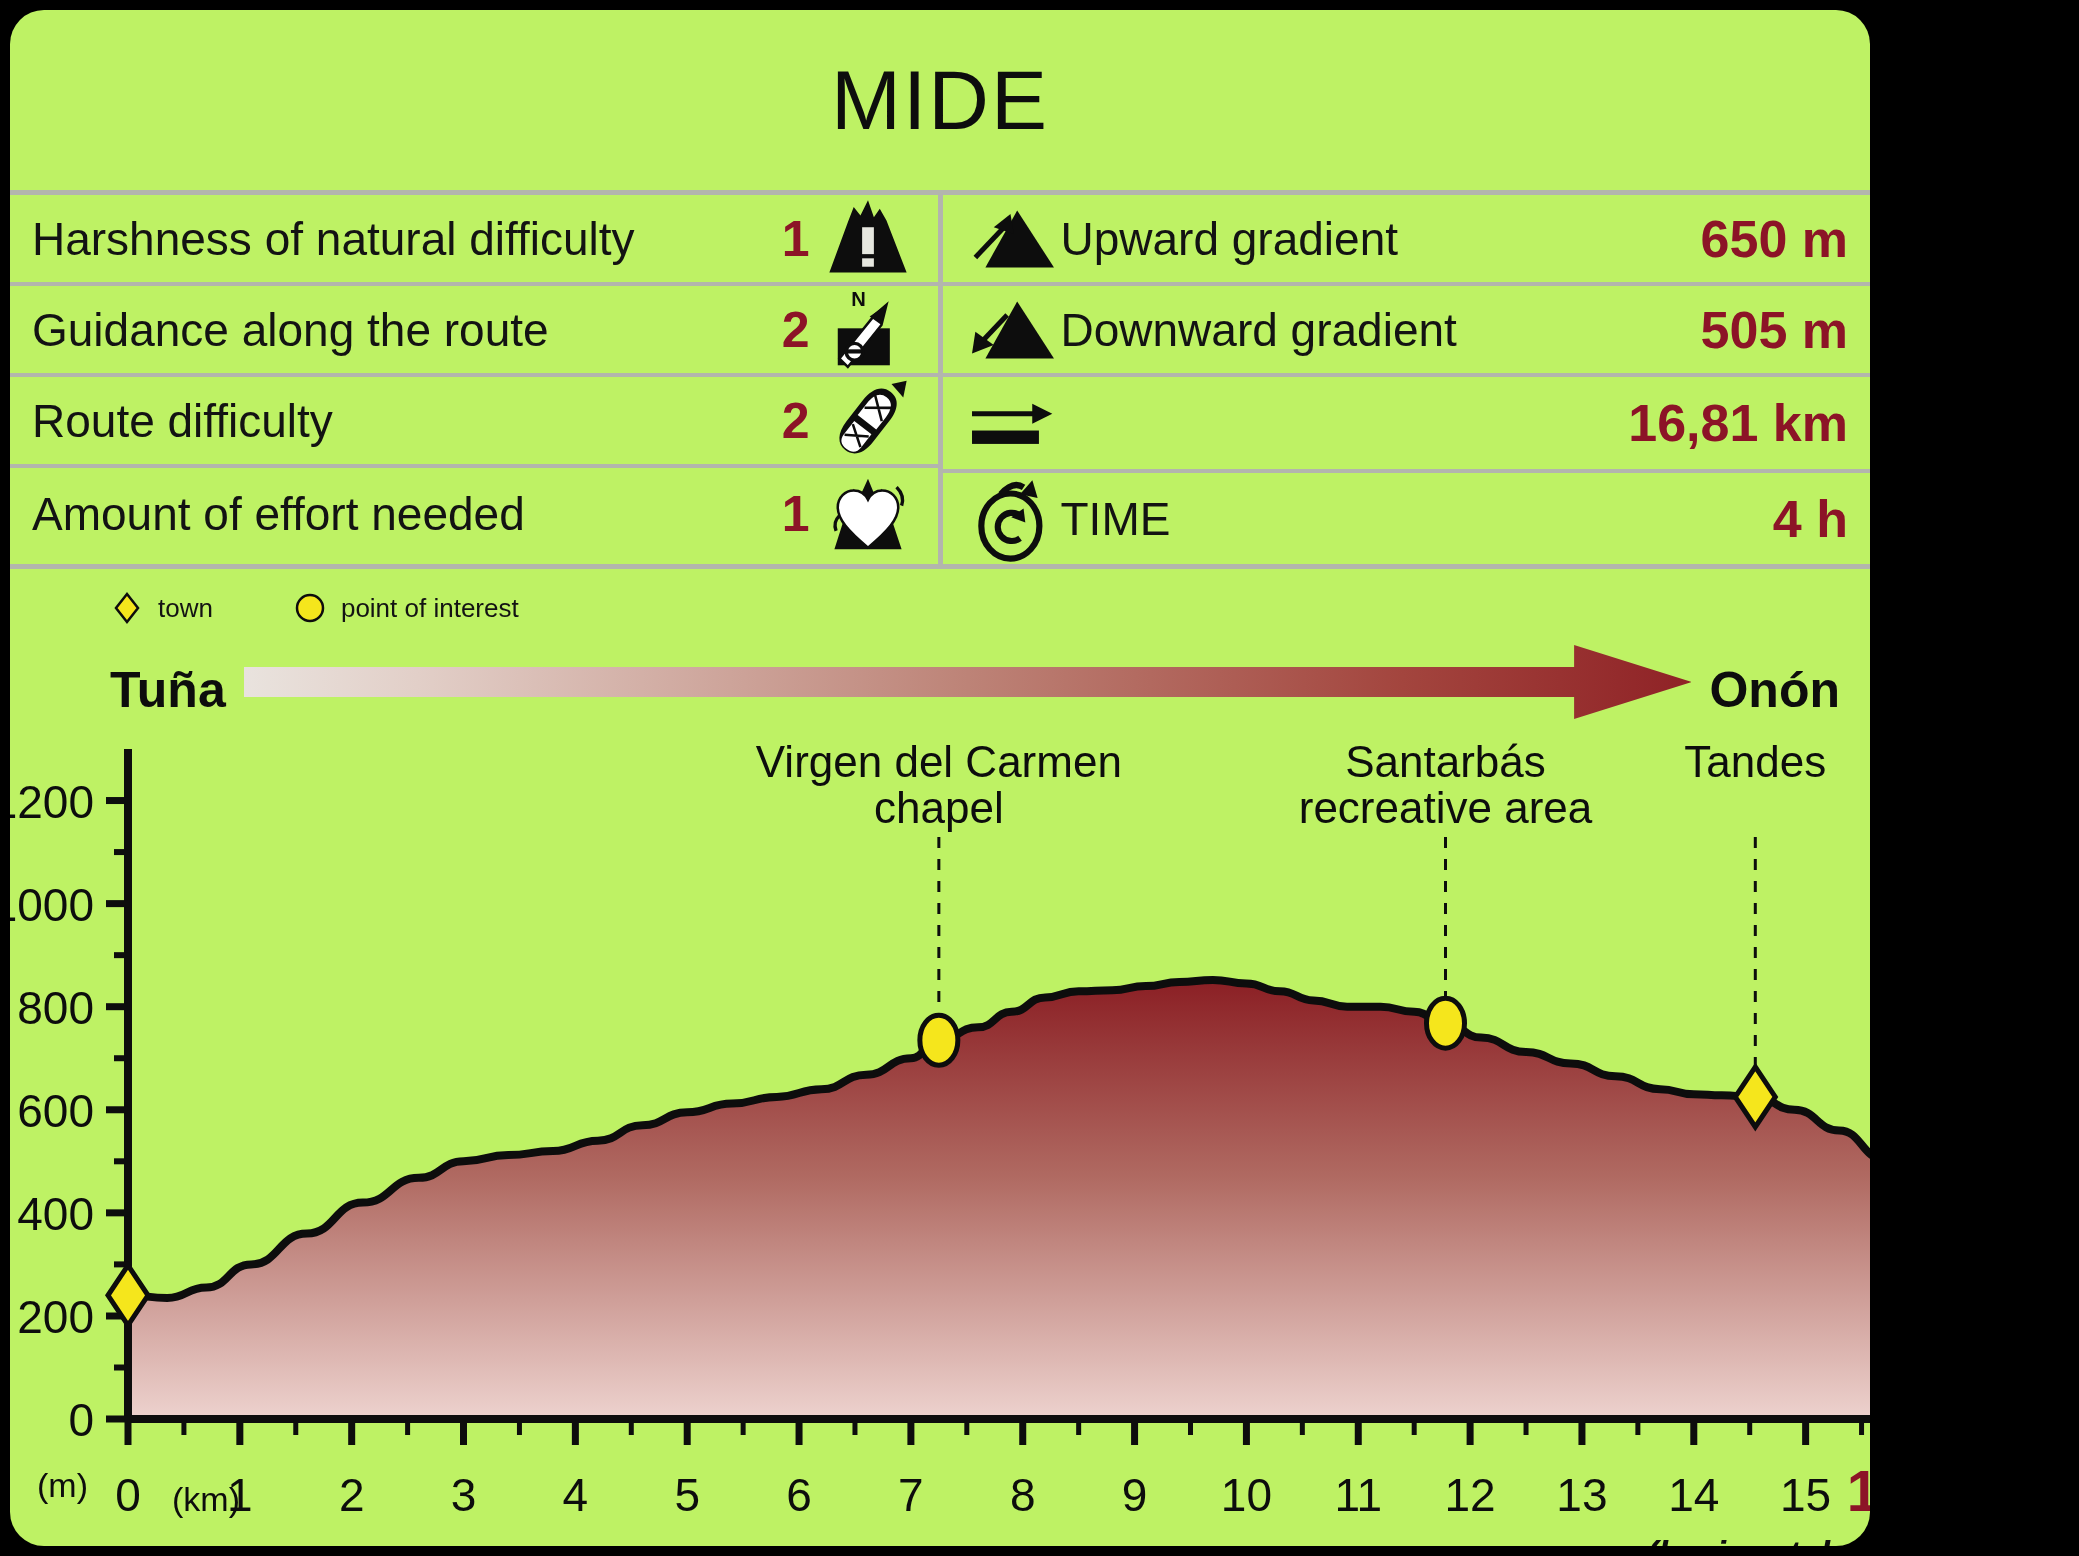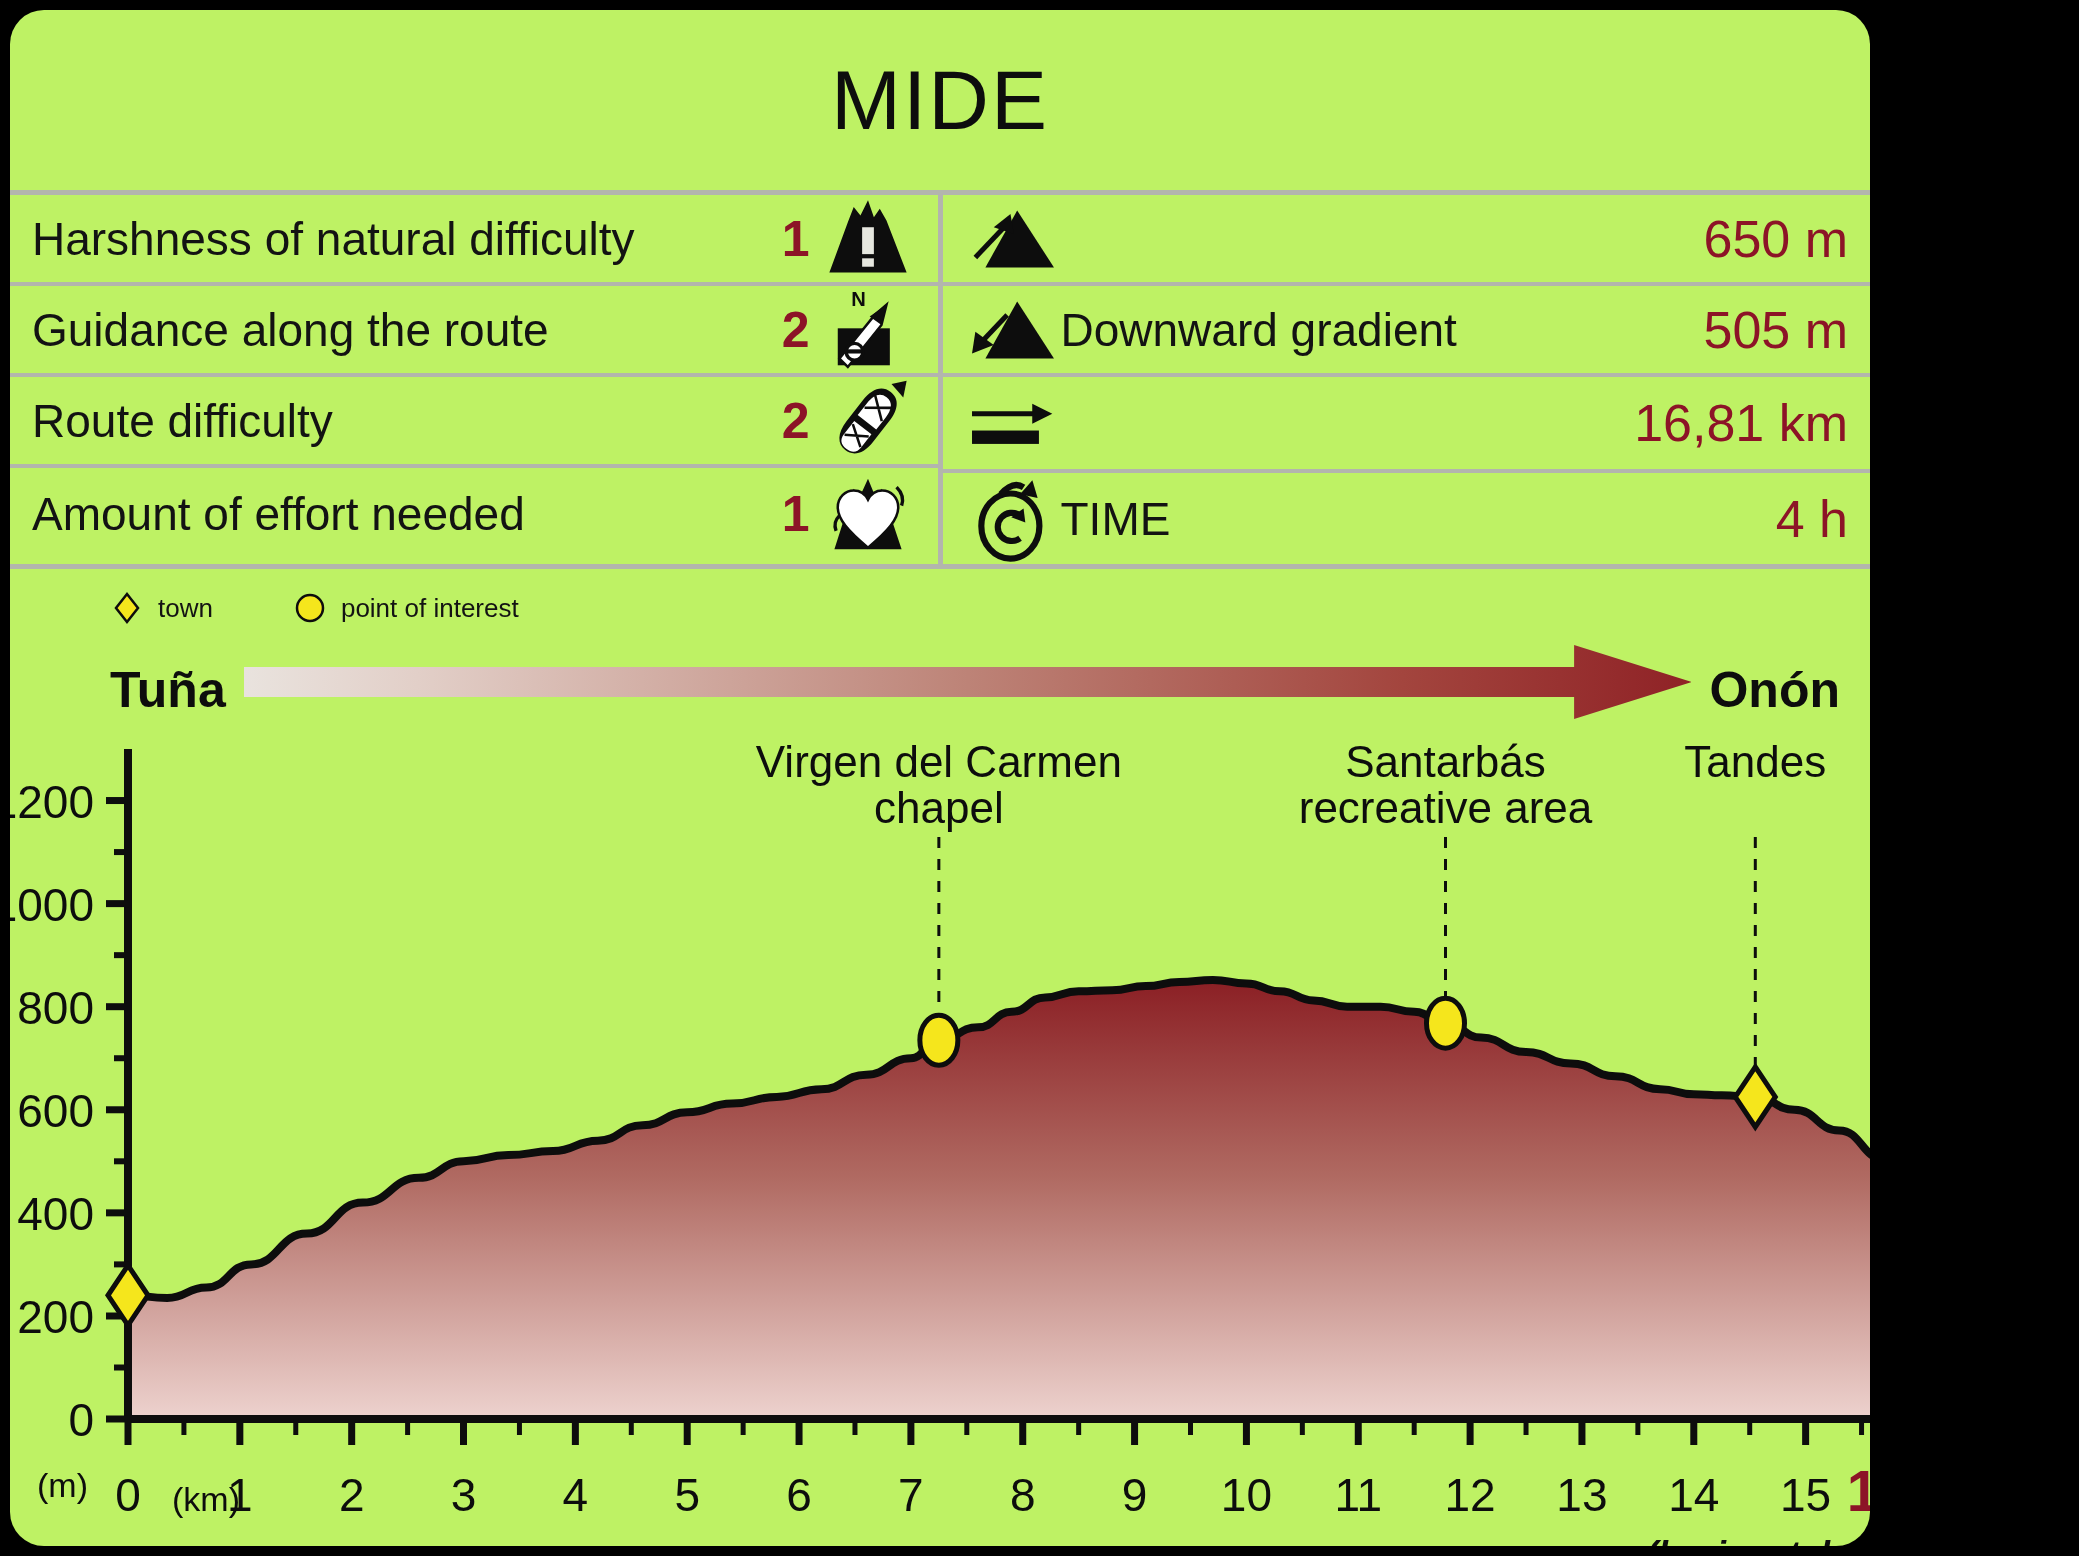--- a/index.html
+++ b/index.html
@@ -29,21 +29,21 @@
     display:flex;align-items:center;height:91px;
     border-bottom:4px solid #b3b5ad;box-sizing:border-box;padding:0 22px;
   }
   .row:last-child{border-bottom:none;}
   .row.tall{height:96px;}
   .lbl{font-size:46px;color:#131313;white-space:nowrap;}
   .score{font-size:50px;font-weight:bold;color:#8c1427;margin:0 10px 0 18px;}
   .spacer{flex:1 1 auto;}
   .ico{width:96px;display:flex;align-items:center;justify-content:center;}
   .ico svg{display:block;}
-  .val{font-size:52px;font-weight:normal;color:#8c1427;white-space:nowrap;}
+  .val{font-size:52px;font-weight:bold;color:#8c1427;white-space:nowrap;}
 
   .rl-block{display:flex;flex-direction:column;align-items:center;line-height:1;}
   .rl-main{font-size:46px;color:#131313;letter-spacing:.5px;}
   .rl-sub{font-size:31px;color:#131313;font-style:italic;margin-top:4px;}
 
   
   #profile{position:relative;height:1046px;}
 
   #legend{position:absolute;left:100px;top:22px;display:flex;align-items:center;gap:80px;}
   .lgi{display:flex;align-items:center;gap:14px;}
@@ -135,20 +135,21 @@
     <div class="col">
 
       <div class="row">
         <span class="ico">
           <svg width="92" height="74" viewBox="0 0 110 80">
             <path d="M60 6 L104 74 L22 74 Z" fill="#0d0d0d"></path>
             <path d="M10 62 L48 22" stroke="#0d0d0d" stroke-width="6"></path>
             <path d="M52 10 L56 34 L32 26 Z" fill="#0d0d0d"></path>
           </svg>
         </span>
+        <span class="lbl">Upward gradient</span>
         <span class="spacer"></span>
         <span class="val">650 m</span>
       </div>
 
       <div class="row">
         <span class="ico">
           <svg width="92" height="74" viewBox="0 0 110 80">
             <path d="M60 6 L104 74 L22 74 Z" fill="#0d0d0d"></path>
             <path d="M48 22 L10 62" stroke="#0d0d0d" stroke-width="6"></path>
             <path d="M6 68 L10 42 L32 58 Z" fill="#0d0d0d"></path>

